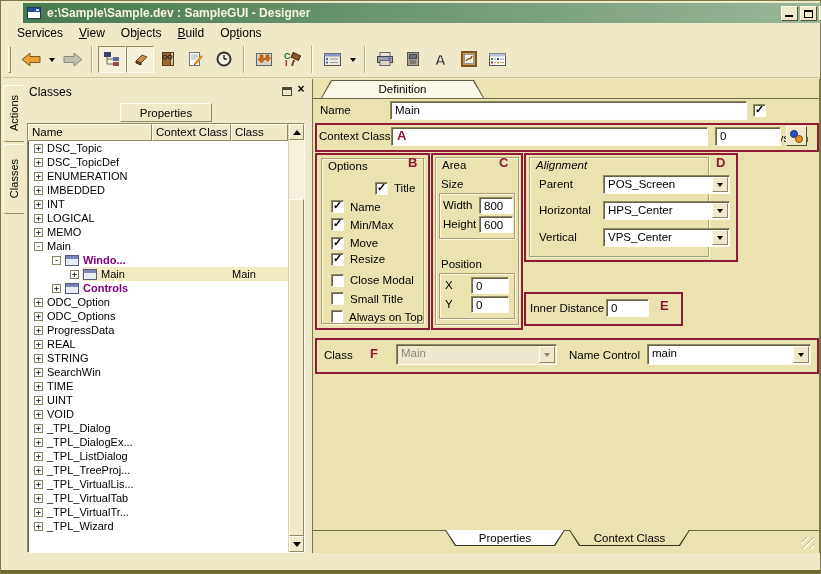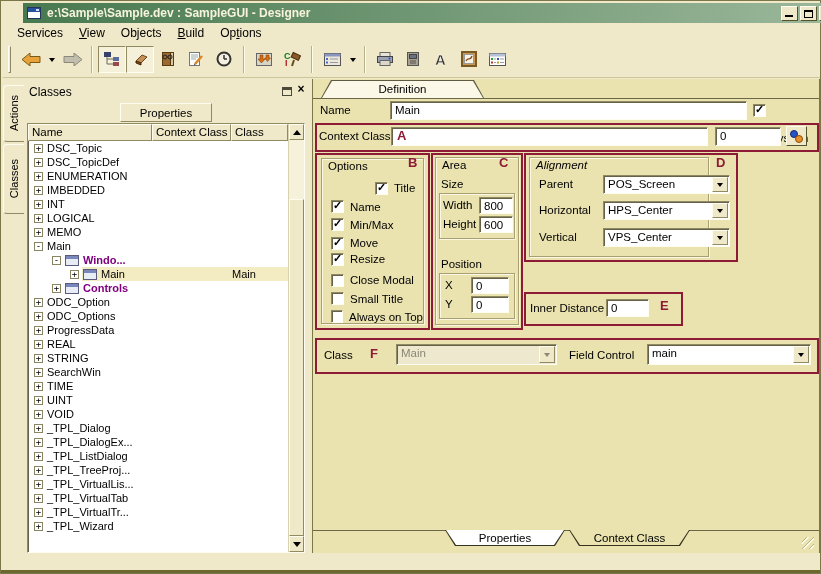--- a/index.html
+++ b/index.html
@@ -628,21 +628,21 @@
 
     <div class="anno" style="left:2px;top:259px;width:504px;height:36px;"></div>
     <div class="abs lbl" style="left:11px;top:270px;">Class</div>
     <div class="anno-letter" style="left:57px;top:267px;">F</div>
     <div class="combo disabled" style="left:83px;top:265px;width:161px;height:21px;">
       <span class="val">Main</span>
       <span class="cbtn">
           <span class="tri-down sm"></span>
         </span>
     </div>
-    <div class="abs lbl" style="left:256px;top:270px;">Field Control</div>
+    <div class="abs lbl" style="left:256px;top:270px;">Name Control</div>
     <div class="combo" style="left:334px;top:265px;width:164px;height:21px;">
       <span class="val">main</span>
       <span class="cbtn">
           <span class="tri-down sm"></span>
         </span>
     </div>
 
     <div class="hline" style="top:451px;"></div>
     <div class="btab active" style="left:132px;width:120px;">
       <span class="shape"></span>

